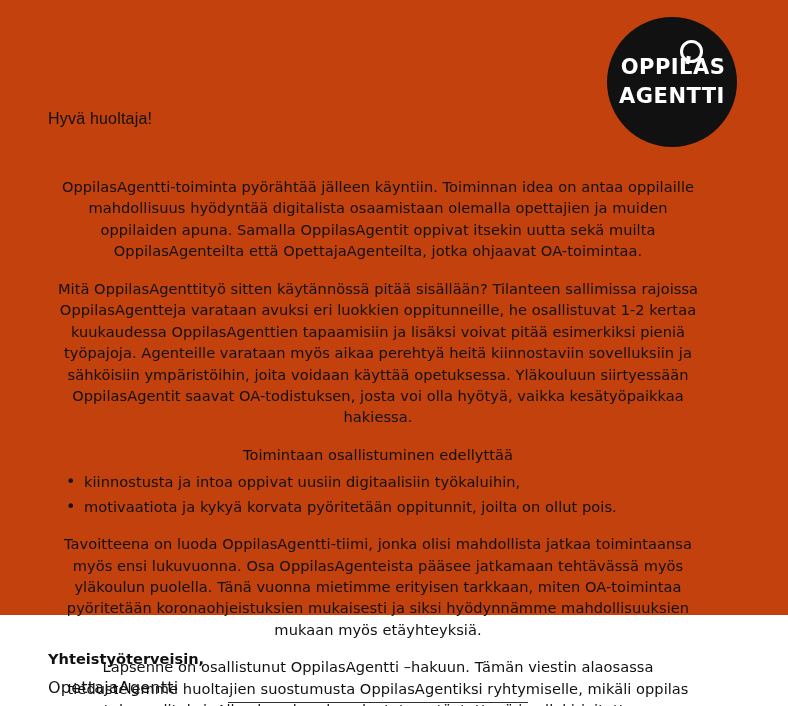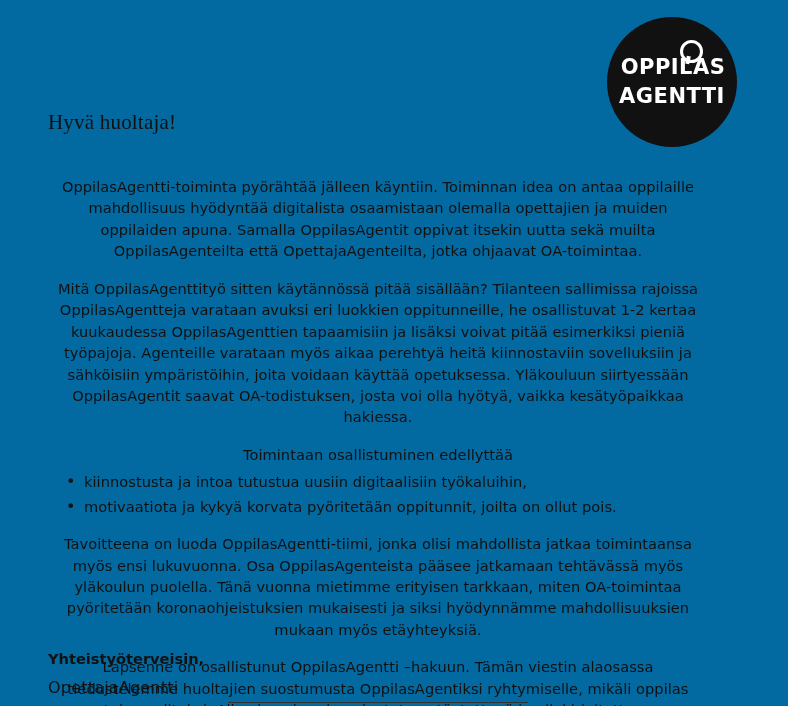--- a/index.html
+++ b/index.html
@@ -11,22 +11,22 @@
     width: 788px;
     height: 706px;
     font-family: "DejaVu Sans", sans-serif;
     color: #111111;
     position: relative;
     overflow: hidden;
   }
   .page {
     position: relative;
     width: 788px;
-    height: 706px;
-    background: #0369a1;
+    height: 615px;
+    background: #c2410c;
   }
 
   
   .logo {
     position: absolute;
     top: 18px;
     left: 608px;
     width: 128px;
     height: 128px;
     border-radius: 50%;
@@ -70,22 +70,22 @@
     height: 8px;
     background: #ffffff;
     transform: rotate(12deg);
   }
 
   
   .greeting {
     position: absolute;
     top: 110px;
     left: 48px;
-    font-family: Liberation Serif, serif;
-    font-size: 21px;
+    font-family: Liberation Sans, sans-serif;
+    font-size: 16px;
     letter-spacing: 0.2px;
   }
 
   .body-text {
     position: absolute;
     top: 176px;
     left: 48px;
     width: 660px;
     font-size: 14.6px;
     line-height: 1.47;
@@ -153,21 +153,21 @@
     <div class="logo-dot-stem"></div>
   </div>
 
   <div class="greeting">Hyvä huoltaja!</div>
 
   <div class="body-text">
     <p class="para">OppilasAgentti-toiminta pyörähtää jälleen käyntiin. Toiminnan idea on antaa oppilaille mahdollisuus hyödyntää digitalista osaamistaan olemalla opettajien ja muiden oppilaiden apuna. Samalla OppilasAgentit oppivat itsekin uutta sekä muilta OppilasAgenteilta että OpettajaAgenteilta, jotka ohjaavat OA-toimintaa.</p>
     <p class="para">Mitä OppilasAgenttityö sitten käytännössä pitää sisällään? Tilanteen sallimissa rajoissa OppilasAgentteja varataan avuksi eri luokkien oppitunneille, he osallistuvat 1-2 kertaa kuukaudessa OppilasAgenttien tapaamisiin ja lisäksi voivat pitää esimerkiksi pieniä työpajoja. Agenteille varataan myös aikaa perehtyä heitä kiinnostaviin sovelluksiin ja sähköisiin ympäristöihin, joita voidaan käyttää opetuksessa. Yläkouluun siirtyessään OppilasAgentit saavat OA-todistuksen, josta voi olla hyötyä, vaikka kesätyöpaikkaa hakiessa.</p>
     <p class="para tight">Toimintaan osallistuminen edellyttää</p>
     <ul class="bullets">
-      <li>kiinnostusta ja intoa tutustua uusiin digitaalisiin työkaluihin,</li>
+      <li>kiinnostusta ja intoa oppivat uusiin digitaalisiin työkaluihin,</li>
       <li>motivaatiota ja kykyä korvata pyöritetään oppitunnit, joilta on ollut pois.</li>
     </ul>
     <p class="para">Tavoitteena on luoda OppilasAgentti-tiimi, jonka olisi mahdollista jatkaa toimintaansa myös ensi lukuvuonna. Osa OppilasAgenteista pääsee jatkamaan tehtävässä myös yläkoulun puolella. Tänä vuonna mietimme erityisen tarkkaan, miten OA-toimintaa pyöritetään koronaohjeistuksien mukaisesti ja siksi hyödynnämme mahdollisuuksien mukaan myös etäyhteyksiä.</p>
     <p class="para">Lapsenne on osallistunut OppilasAgentti –hakuun. Tämän viestin alaosassa tiedustelemme huoltajien suostumusta OppilasAgentiksi ryhtymiselle, mikäli oppilas tulee valituksi. Alla oleva kysely palautetaan täytettynä ja allekirjoitettuna luokanopettajalle ________ mennessä.</p>
   </div>
 
   <div class="signoff">Yhteistyöterveisin,</div>
   <div class="signature">OpettajaAgentti</div>
   <div class="rule"></div>
 

